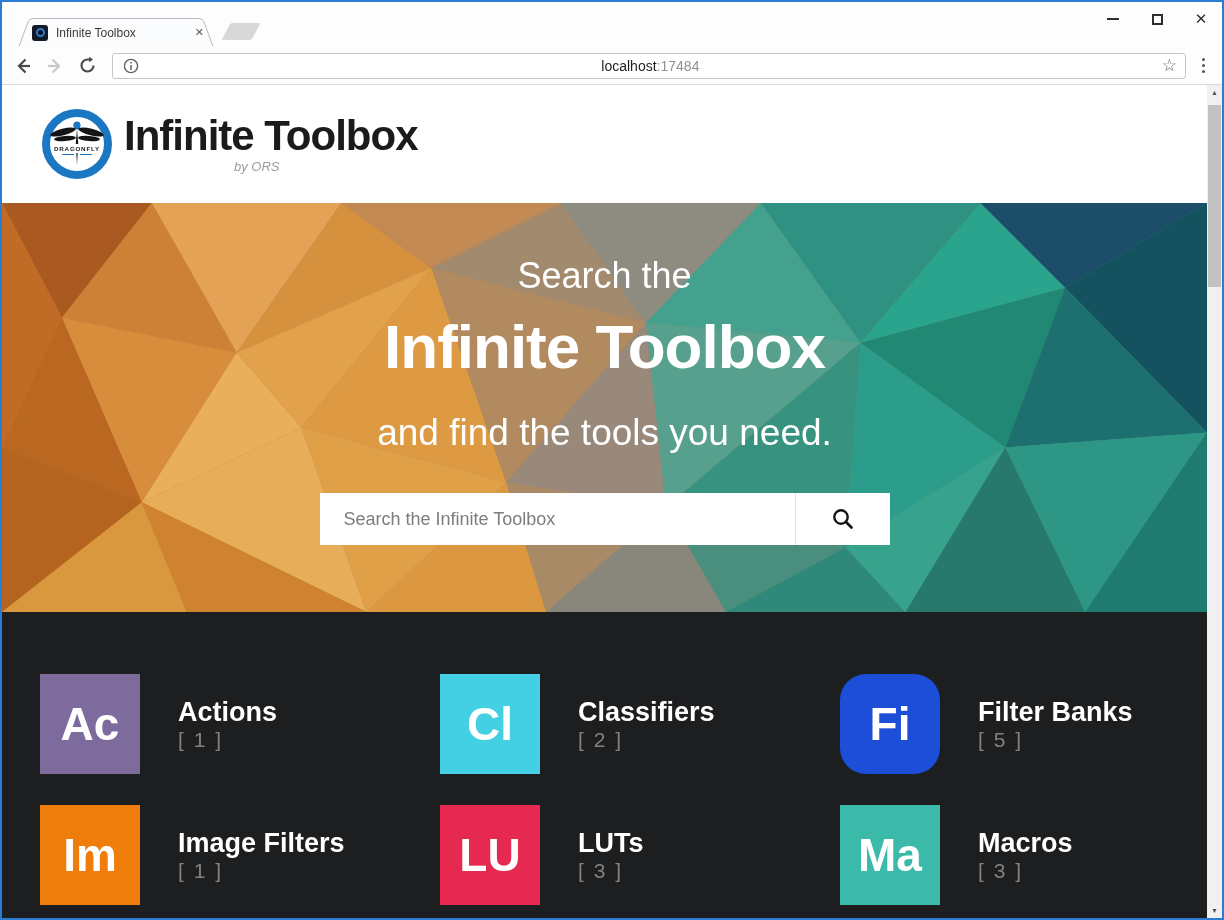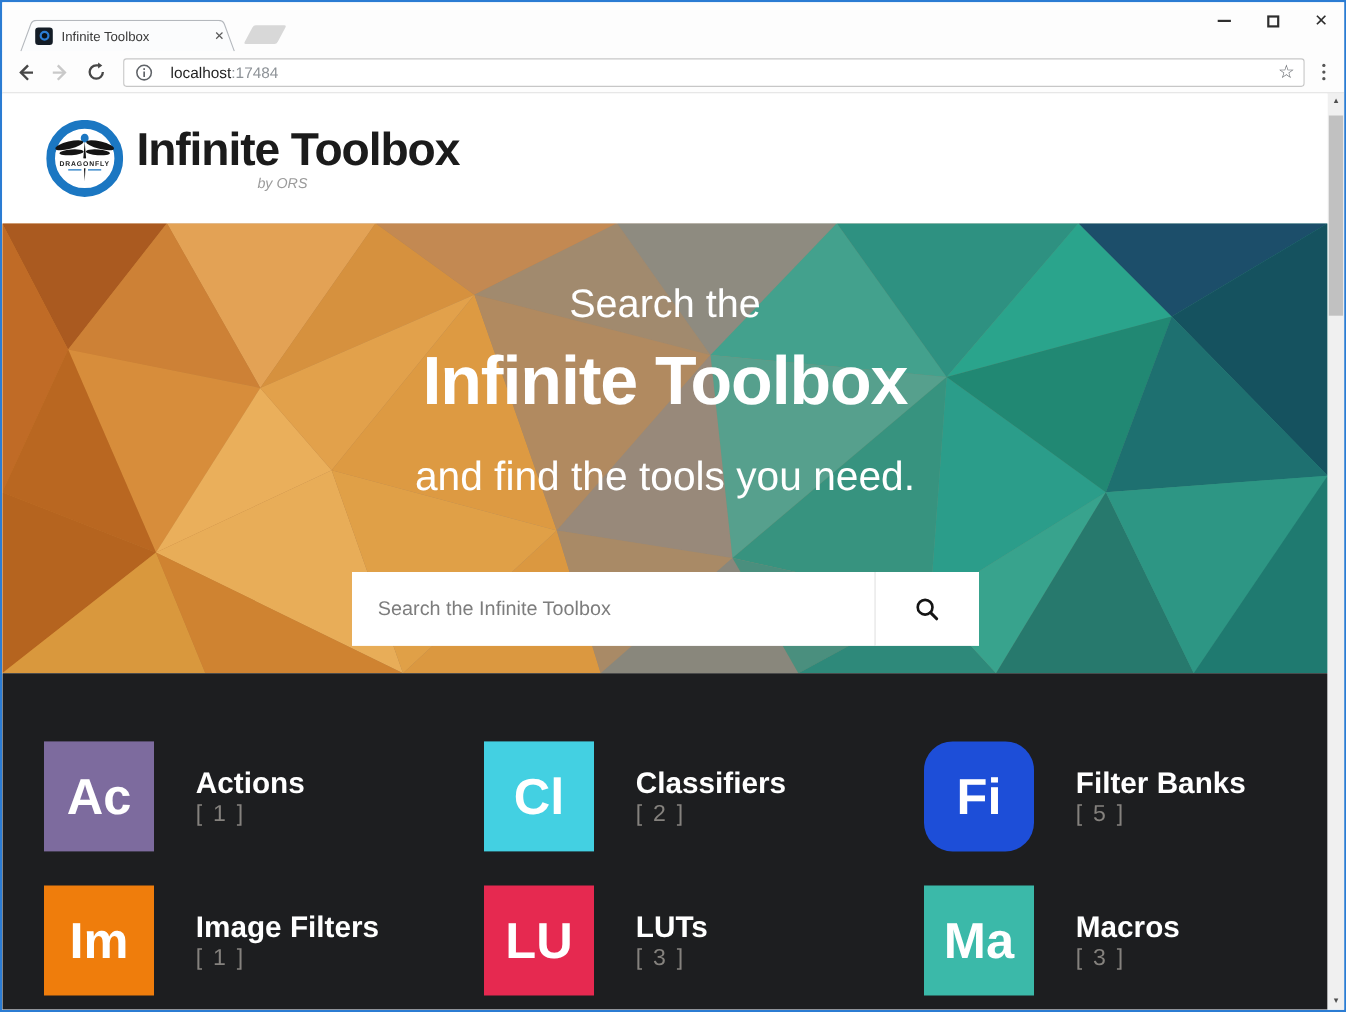--- a/index.html
+++ b/index.html
@@ -19,21 +19,21 @@
   .newtab { position:absolute; left:224px; bottom:7px; width:30px; height:17px; background:#d8d8d8; border-radius:2px; transform:skewX(-28deg); }
   .winctl { position:absolute; right:14px; top:6px; display:flex; gap:30px; align-items:center; height:22px; }
   .wc { width:14px; height:14px; display:flex; align-items:center; justify-content:center; color:#2e2e2e; }
   .wc-min b { display:block; width:12px; height:2px; background:#2e2e2e; }
   .wc-max b { display:block; width:11px; height:11px; border:2px solid #2e2e2e; }
   .wc-close { font-size:15px; font-weight:400; }
 
   
   .toolbar { height:38px; background:#fdfdfd; border-bottom:1px solid #d9d9d9; display:flex; align-items:center; padding:0 10px 0 8px; gap:6px; }
   .navbtn { width:26px; height:26px; display:flex; align-items:center; justify-content:center; }
-  .urlbox { flex:1; height:26px; border:1px solid #c7c7c7; border-radius:3px; background:#fff; display:flex; align-items:center; padding:0 8px 0 10px; gap:16px; margin-left:6px; }
+  .urlbox { flex:1; height:26px; border:1px solid #c7c7c7; border-radius:3px; background:#fff; display:flex; align-items:center; padding:0 8px 0 10px; gap:16px; margin-left:6px;text-align:center; }
   .url-text { font-size:14px; color:#202124; flex:1; }
   .url-host { color:#1f1f1f; }
   .url-port { color:#8d9297; }
   .star { font-size:17px; color:#5f6368; line-height:1; }
   .menu-dots { width:18px; height:26px; display:flex; flex-direction:column; align-items:center; justify-content:center; gap:3px; margin-left:2px; }
   .menu-dots i { width:3px; height:3px; border-radius:50%; background:#555; display:block; }
 
   
   .viewport { height:833px; display:flex; }
   .page { width:1205px; height:833px; overflow:hidden; background:#fff; }
@@ -51,21 +51,21 @@
   .site-nav { margin-left:auto; display:flex; gap:44px; align-items:center; padding-right:18px; }
   .nav-link { font-size:19px; color:#2b2b2b; cursor:pointer; white-space:nowrap; }
 
   
   .hero { position:relative; height:409px; overflow:hidden; }
   .hero-bg { position:absolute; inset:0; width:100%; height:100%; }
   .hero-inner { position:relative; z-index:2; text-align:center; color:#fff; }
   .hero-line1 { margin-top:52px; font-size:36px; font-weight:400; }
   .hero-line2 { margin-top:14px; font-size:62px; font-weight:800; letter-spacing:-1px; }
   .hero-line3 { margin-top:30px; font-size:37px; font-weight:300; }
-  .searchbar { margin:66px auto 0; width:570px; height:67px; display:flex; background:#fff;text-decoration:underline; }
+  .searchbar { margin:39px auto 0; width:570px; height:52px; display:flex; background:#fff;text-decoration:underline; }
   .search-input { flex:1; border:none; outline:none; font-size:18px; color:#555; padding:0 24px; font-family:"Liberation Sans", sans-serif; }
   .search-input::placeholder { color:#7d7d7d; opacity:1; }
   .search-btn { width:95px; background:#fff; border:none; border-left:1px solid #e2e2e2; display:flex; align-items:center; justify-content:center; cursor:pointer; }
 
   
   .cats { background:#1d1e20; height:306px; padding:62px 0 0 38px; }
   .cats-grid { display:grid; grid-template-columns:400px 400px 400px; grid-template-rows:100px 100px; row-gap:31px; }
   .cat { display:flex; align-items:stretch; cursor:pointer; }
   .cat-tile { width:100px; height:100px; flex:0 0 100px; display:flex; align-items:center; justify-content:center;
               font-size:46px; font-weight:700; color:#fff; letter-spacing:0; }

